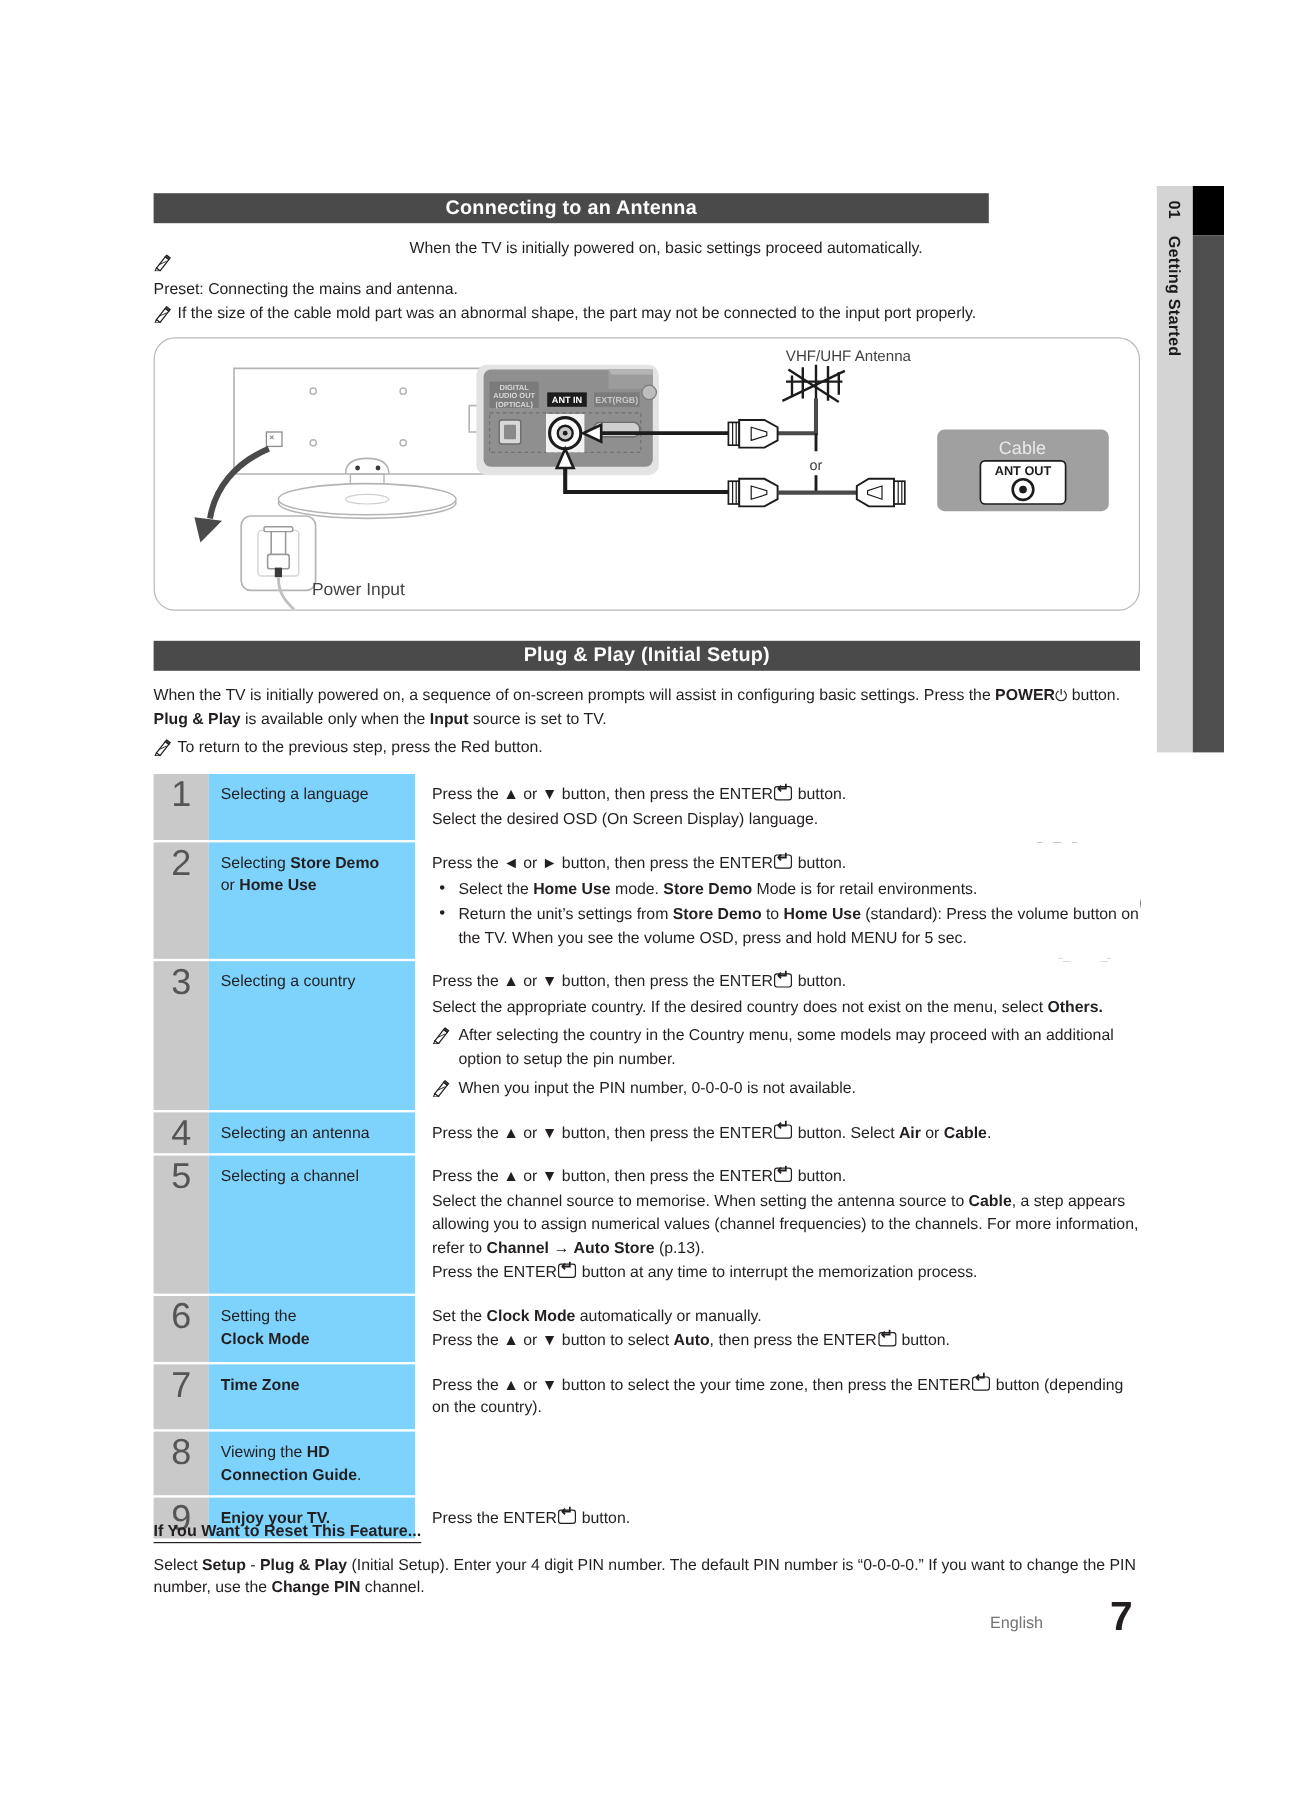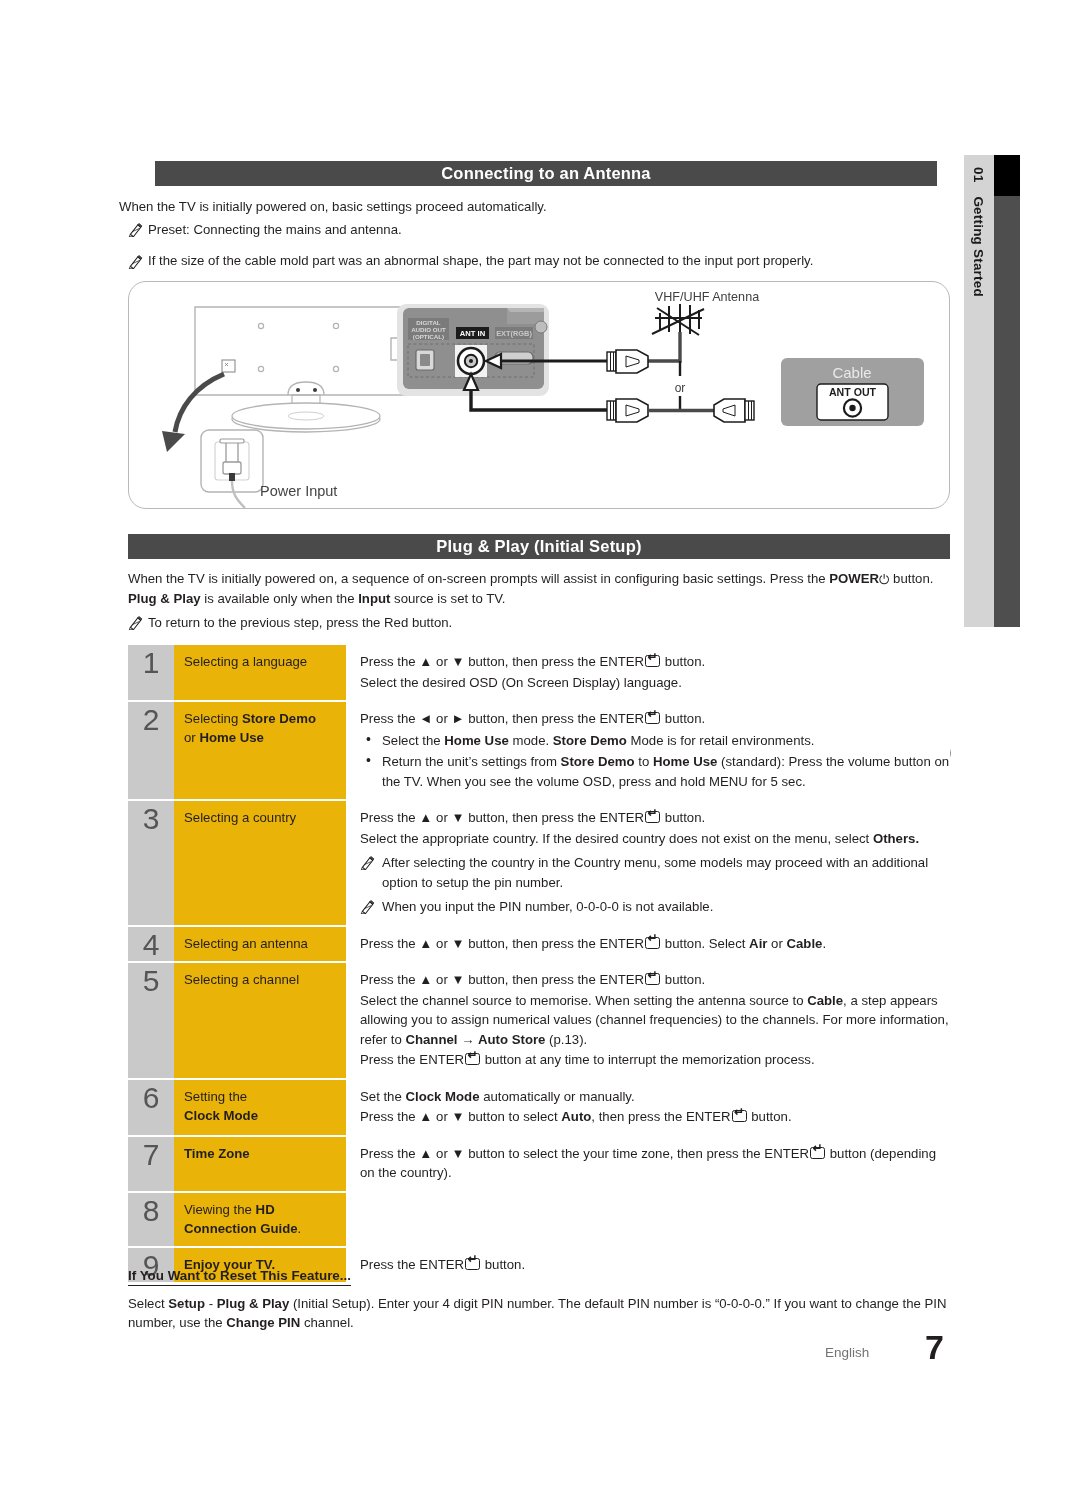--- a/index.html
+++ b/index.html
@@ -41,21 +41,21 @@
   
   .sect-bar {
     position:absolute;
     background:#4a4a4a;
     color:#ffffff;
     font-size:16.5px;
     font-weight:bold;
     display:flex; align-items:center; justify-content:center;
     letter-spacing:0.2px;
   }
-  #bar-antenna { left:128px; top:161px; width:782px; height:25px;margin-left:27px; }
+  #bar-antenna { left:128px; top:161px; width:696px; height:25px; }
   #bar-plugplay { left:128px; top:534px; width:822px; height:25px; }
 
   
   .para {
     position:absolute;
     font-size:13.2px;
     line-height:19px;
     color:#231f20;
   }
   .note {
@@ -91,21 +91,21 @@
     font-size:30px;
     color:#555555;
     font-weight:normal;
     text-align:center;
     padding-top:3px;
     line-height:30px;
     font-family:"Liberation Sans", sans-serif;
   }
   .c-label {
     flex:0 0 172px;
-    background:#eab308;
+    background:#7dd3fc;
     font-size:13.2px;
     line-height:19px;
     padding:7px 8px 8px 10px;
     color:#231f20;
   }
   .c-desc {
     flex:1 1 auto;
     background:#ffffff;
     font-size:13.2px;
     line-height:19.5px;
@@ -186,23 +186,23 @@
       <span>Getting Started</span>
     </div>
   </div>
   <div class="side-bar-black"></div>
   <div class="side-bar-dark"></div>
 
   <div class="sect-bar" id="bar-antenna">
     <span>Connecting to an Antenna</span>
   </div>
 
-  <div class="para" style="left:119px; top:197px; width:822px;">When the TV is initially powered on, basic settings proceed automatically.</div>
-
-  <div class="note" style="left:128px; top:220px; width:822px;">
+  <div class="para" style="left:144px; top:197px; width:822px;text-align:center;">When the TV is initially powered on, basic settings proceed automatically.</div>
+
+  <div class="note" style="left:128px; top:209px; width:822px;flex-direction:column;">
     <span class="pencil">
       <svg viewBox="0 0 16 15" width="15" height="14">
         <path d="M2.5 12.2 L10.4 2.1 L13.6 4.6 L5.7 14.7 Z" fill="#ffffff" stroke="#231f20" stroke-width="1.1"></path>
         <path d="M10.4 2.1 L11.6 0.6 L14.8 3.1 L13.6 4.6 Z" fill="#4a4a4a" stroke="#231f20" stroke-width="1"></path>
         <path d="M2.5 12.2 L5.7 14.7 L1.3 14.9 Z" fill="#ffffff" stroke="#231f20" stroke-width="1"></path>
         <line x1="4.6" y1="9.3" x2="11.6" y2="6.1" stroke="#231f20" stroke-width="0.8"></line>
       </svg>
     </span>
     <span>Preset: Connecting the mains and antenna.</span>
   </div>

